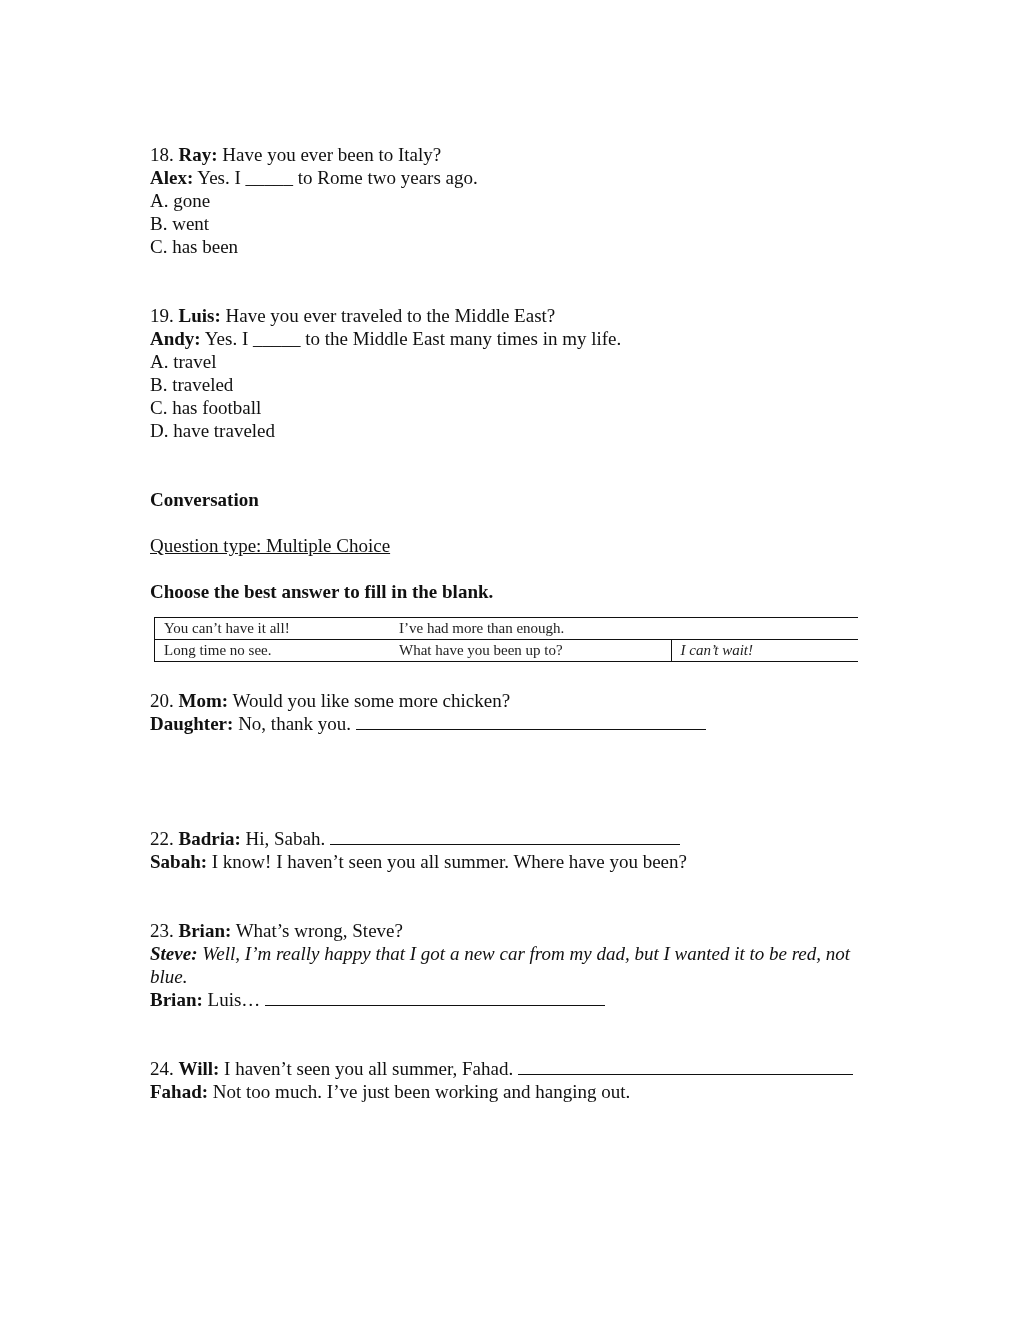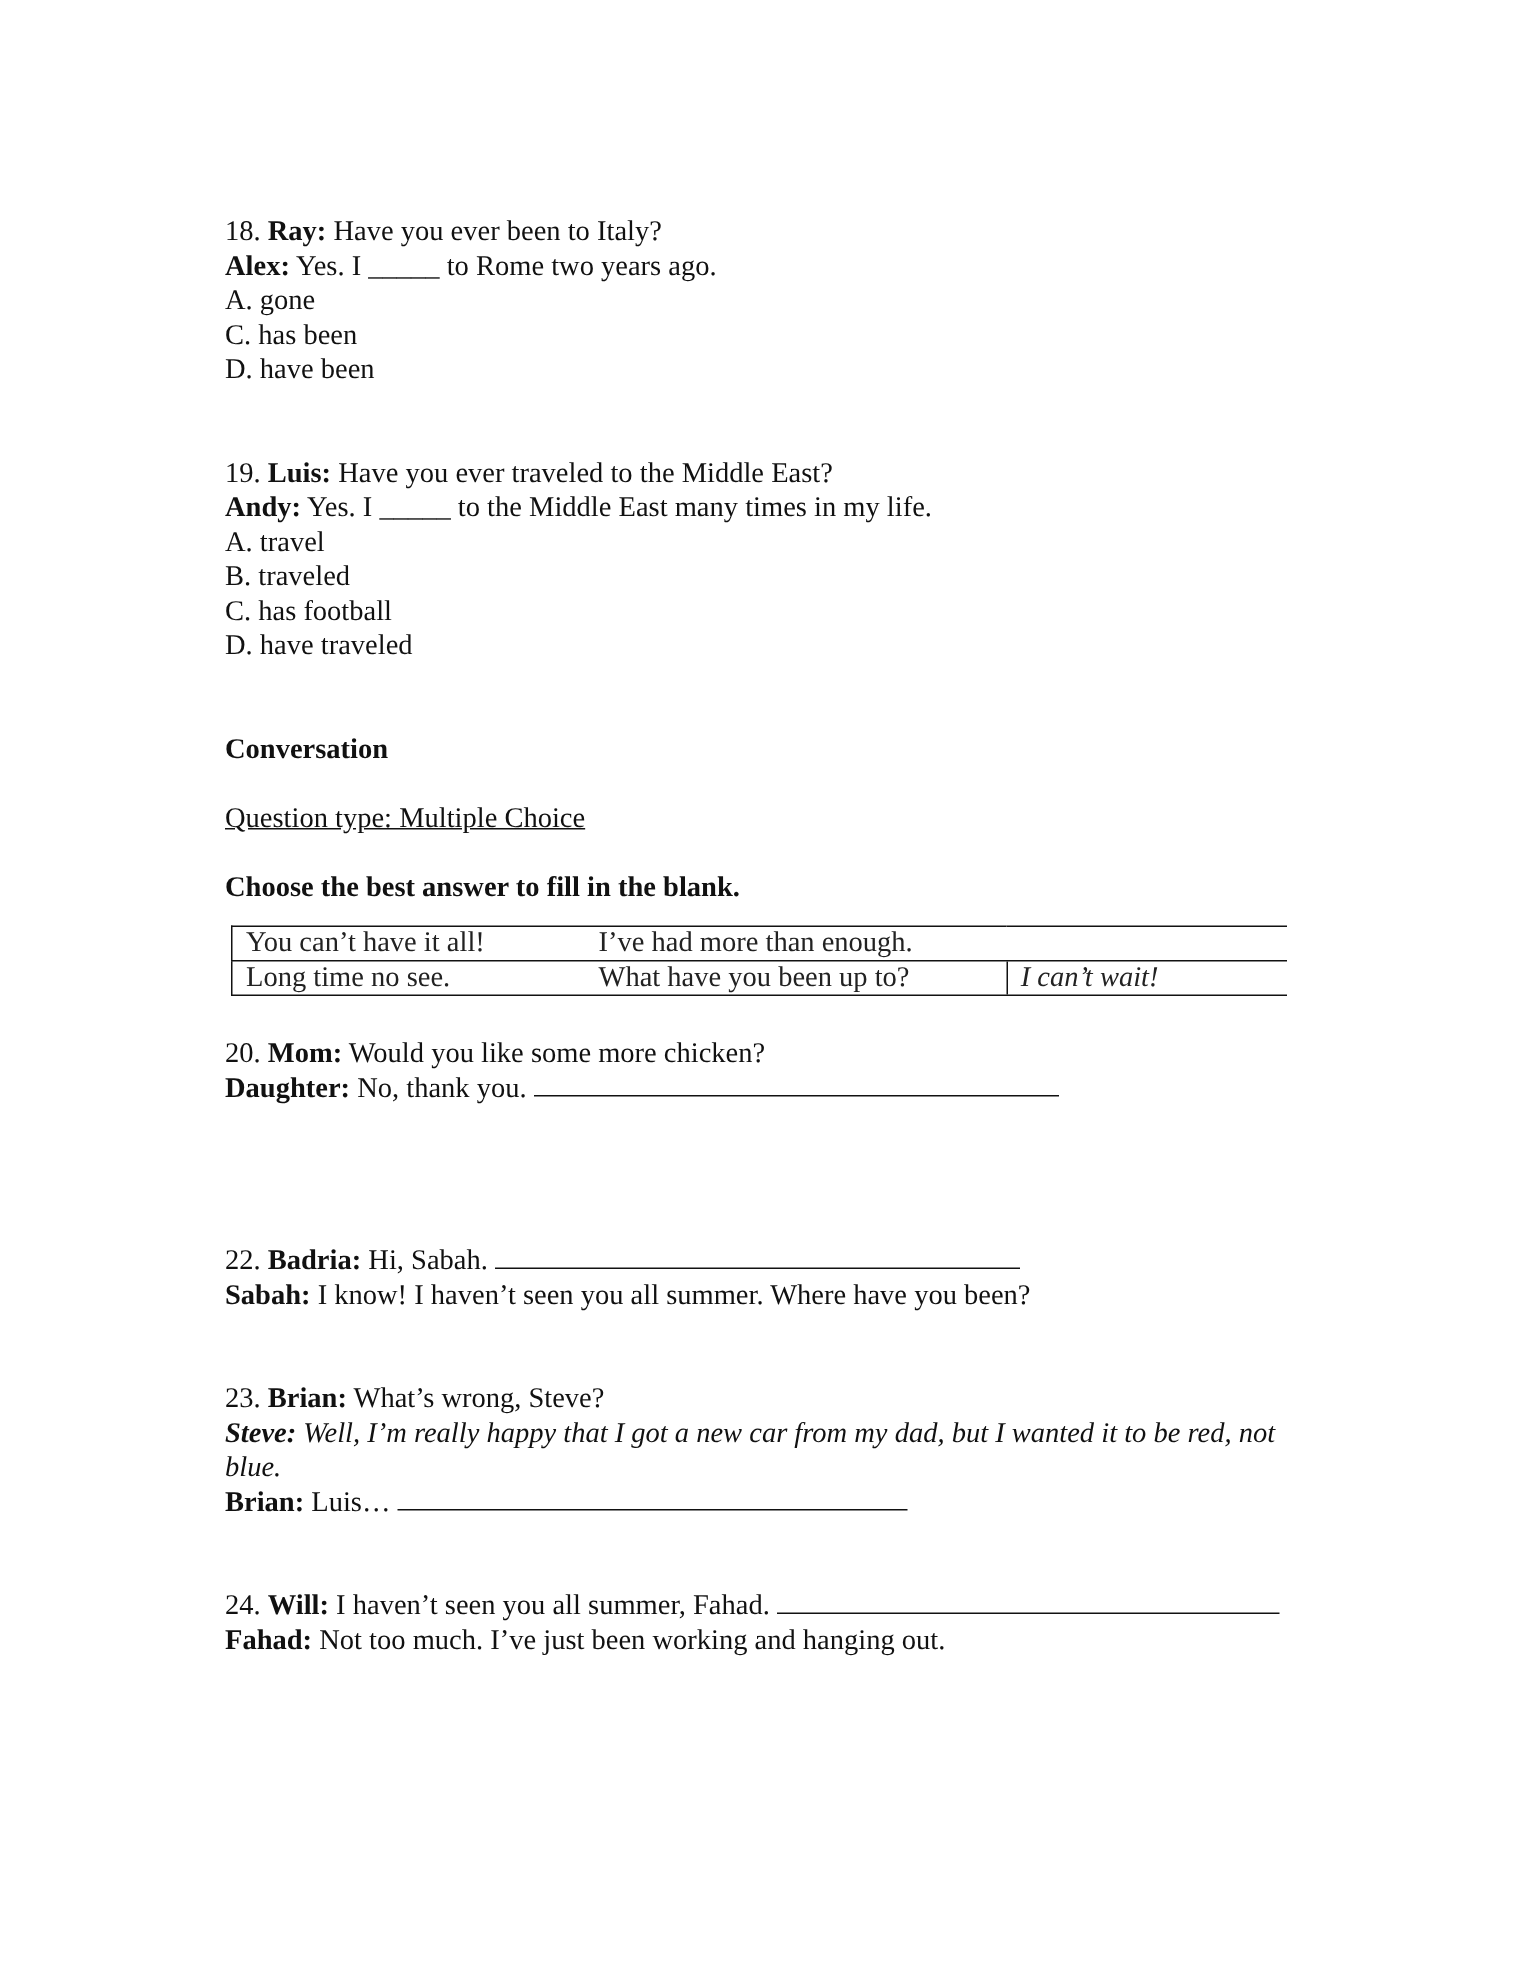--- a/index.html
+++ b/index.html
@@ -6,36 +6,36 @@
   body { width: 1020px; height: 1320px; position: relative; overflow: hidden;
          font-family: "Liberation Serif", "DejaVu Serif", serif; font-size: 19px; color: #111; }
   .page { position: absolute; left: 150px; top: 143px; width: 720px; }
   .line { line-height: 23px; white-space: nowrap; }
   .line.wrap { white-space: normal; font-style: italic; }
   b { font-weight: bold; }
   .gap-lg { height: 46px; }
   .gap-md { height: 23px; }
   .u { text-decoration: underline; margin-top: 38px; }
   .blank { display: inline-block; border-bottom: 1px solid #111; height: 16px; vertical-align: baseline; }
-  table.bank { border-collapse: collapse; width: 704px; margin-left: 4px; font-size: 19px; color: #222; }
+  table.bank { border-collapse: collapse; width: 704px; margin-left: 4px; font-size: 15px; color: #222; }
   table.bank td { border-top: 1px solid #111; border-bottom: 1px solid #111; height: 21px; padding: 0 0 0 9px; }
   table.bank td.first { border-left: 1px solid #111; }
   table.bank td.divider { border-left: 1px solid #111; font-style: italic; }
 </style>
 </head>
 <body>
 
 <div class="page">
 
   <div>
     <div class="line"><span>18.</span> <b>Ray:</b><span> Have you ever been to Italy?</span></div>
     <div class="line"><b>Alex:</b><span> Yes. I _____ to Rome two years ago.</span></div>
     <div class="line">A. gone</div>
+    <div class="line">B. went</div>
     <div class="line">C. has been</div>
-    <div class="line">D. have been</div>
   </div>
 
   <div class="gap-lg"></div>
 
   <div>
     <div class="line"><span>19.</span> <b>Luis:</b><span> Have you ever traveled to the Middle East?</span></div>
     <div class="line"><b>Andy:</b><span> Yes. I _____ to the Middle East many times in my life.</span></div>
     <div class="line">A. travel</div>
     <div class="line">B. traveled</div>
     <div class="line">C. has football</div>

